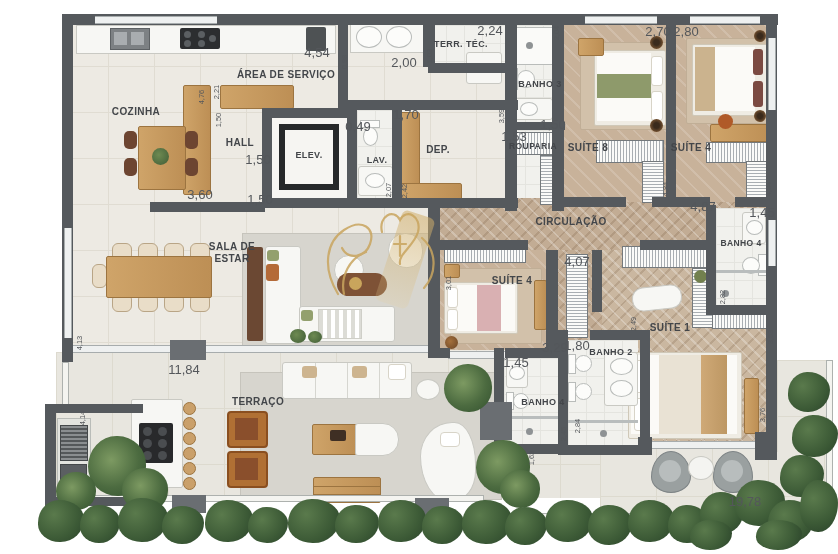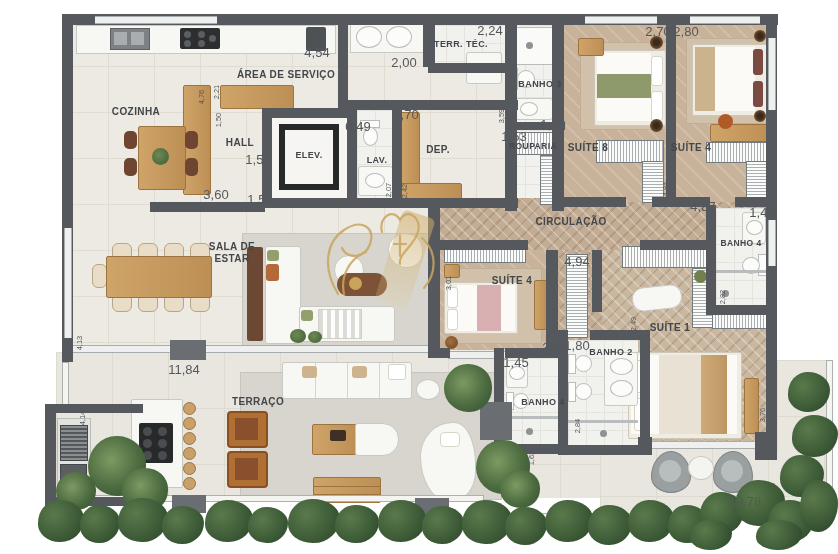--- a/index.html
+++ b/index.html
@@ -390,37 +390,37 @@
   <div class="dimv" style="left:429px;top:56px">1,03</div>
   <div class="dim" style="left:490px;top:30px">2,24</div>
   <div class="dimv" style="left:556px;top:33px">2,04</div>
   <div class="dim" style="left:658px;top:31px">2,70</div>
   <div class="dim" style="left:686px;top:31px">2,80</div>
   <div class="dimv" style="left:201px;top:97px">4,76</div>
   <div class="dimv" style="left:216px;top:92px">2,21</div>
   <div class="dimv" style="left:218px;top:120px">1,50</div>
   <div class="dim" style="left:258px;top:159px">1,50</div>
   <div class="dim" style="left:260px;top:199px">1,50</div>
-  <div class="dim" style="left:216px;top:194px">3,60</div>
+  <div class="dim" style="left:200px;top:194px">3,60</div>
   <div class="dim" style="left:358px;top:126px">0,49</div>
   <div class="dim" style="left:406px;top:114px">1,70</div>
   <div class="dimv" style="left:388px;top:190px">2,07</div>
   <div class="dimv" style="left:404px;top:191px">2,42</div>
   <div class="dimv" style="left:501px;top:116px">3,59</div>
   <div class="dim" style="left:553px;top:124px">1,50</div>
   <div class="dim" style="left:514px;top:136px">1,53</div>
   <div class="dimv" style="left:665px;top:189px">4,84</div>
   <div class="dimv" style="left:768px;top:189px">4,84</div>
   <div class="dim" style="left:703px;top:206px">4,87</div>
   <div class="dim" style="left:762px;top:212px">1,45</div>
   <div class="dimv" style="left:722px;top:297px">2,82</div>
   <div class="dimv" style="left:770px;top:337px">3,53</div>
   <div class="dimv" style="left:762px;top:415px">3,76</div>
   <div class="dimv" style="left:633px;top:324px">2,49</div>
-  <div class="dim" style="left:577px;top:261px">4,94</div>
+  <div class="dim" style="left:577px;top:261px">4,07</div>
   <div class="dimv" style="left:448px;top:283px">3,01</div>
   <div class="dim" style="left:555px;top:347px">3,29</div>
   <div class="dim" style="left:516px;top:362px">1,45</div>
   <div class="dim" style="left:577px;top:345px">1,80</div>
   <div class="dimv" style="left:563px;top:434px">2,45</div>
   <div class="dimv" style="left:577px;top:426px">2,84</div>
   <div class="dimv" style="left:531px;top:458px">1,63</div>
   <div class="dim" style="left:745px;top:501px">19,78</div>
   <div class="dimv" style="left:79px;top:343px">4,13</div>
   <div class="dim" style="left:184px;top:369px">11,84</div>

